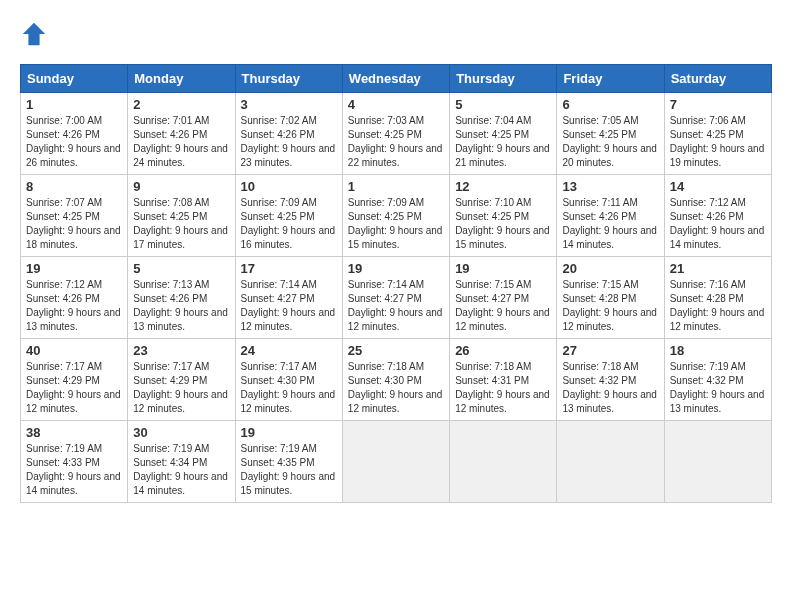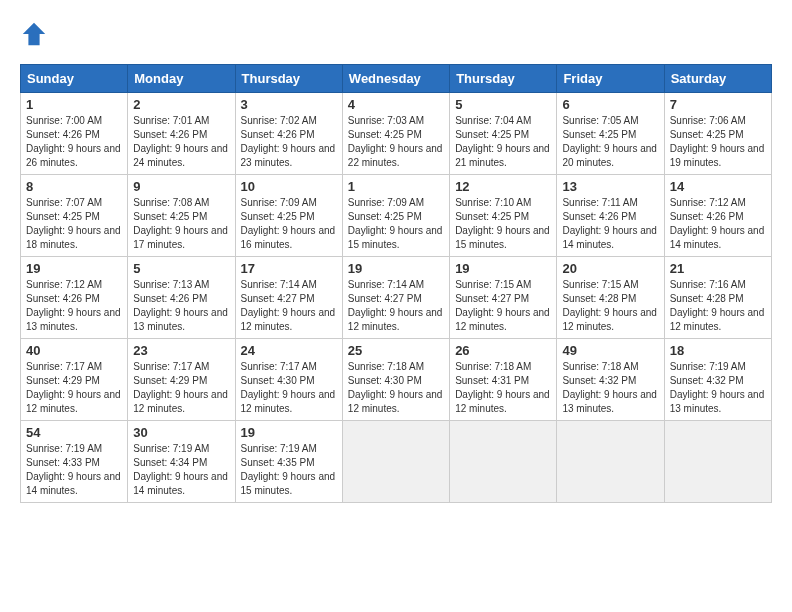--- a/index.html
+++ b/index.html
@@ -222,31 +222,31 @@
       </td>
         <td>
         <span class="day-num">25</span>
         <span class="day-info">Sunrise: 7:18 AM<br>Sunset: 4:30 PM<br>Daylight: 9 hours and 12 minutes.</span>
       </td>
         <td>
         <span class="day-num">26</span>
         <span class="day-info">Sunrise: 7:18 AM<br>Sunset: 4:31 PM<br>Daylight: 9 hours and 12 minutes.</span>
       </td>
         <td>
-        <span class="day-num">49</span>
+        <span class="day-num">27</span>
         <span class="day-info">Sunrise: 7:18 AM<br>Sunset: 4:32 PM<br>Daylight: 9 hours and 13 minutes.</span>
       </td>
         <td>
         <span class="day-num">18</span>
         <span class="day-info">Sunrise: 7:19 AM<br>Sunset: 4:32 PM<br>Daylight: 9 hours and 13 minutes.</span>
       </td>
       </tr>
       <tr>
         <td>
-        <span class="day-num">54</span>
+        <span class="day-num">38</span>
         <span class="day-info">Sunrise: 7:19 AM<br>Sunset: 4:33 PM<br>Daylight: 9 hours and 14 minutes.</span>
       </td>
         <td>
         <span class="day-num">30</span>
         <span class="day-info">Sunrise: 7:19 AM<br>Sunset: 4:34 PM<br>Daylight: 9 hours and 14 minutes.</span>
       </td>
         <td>
         <span class="day-num">19</span>
         <span class="day-info">Sunrise: 7:19 AM<br>Sunset: 4:35 PM<br>Daylight: 9 hours and 15 minutes.</span>
       </td>

